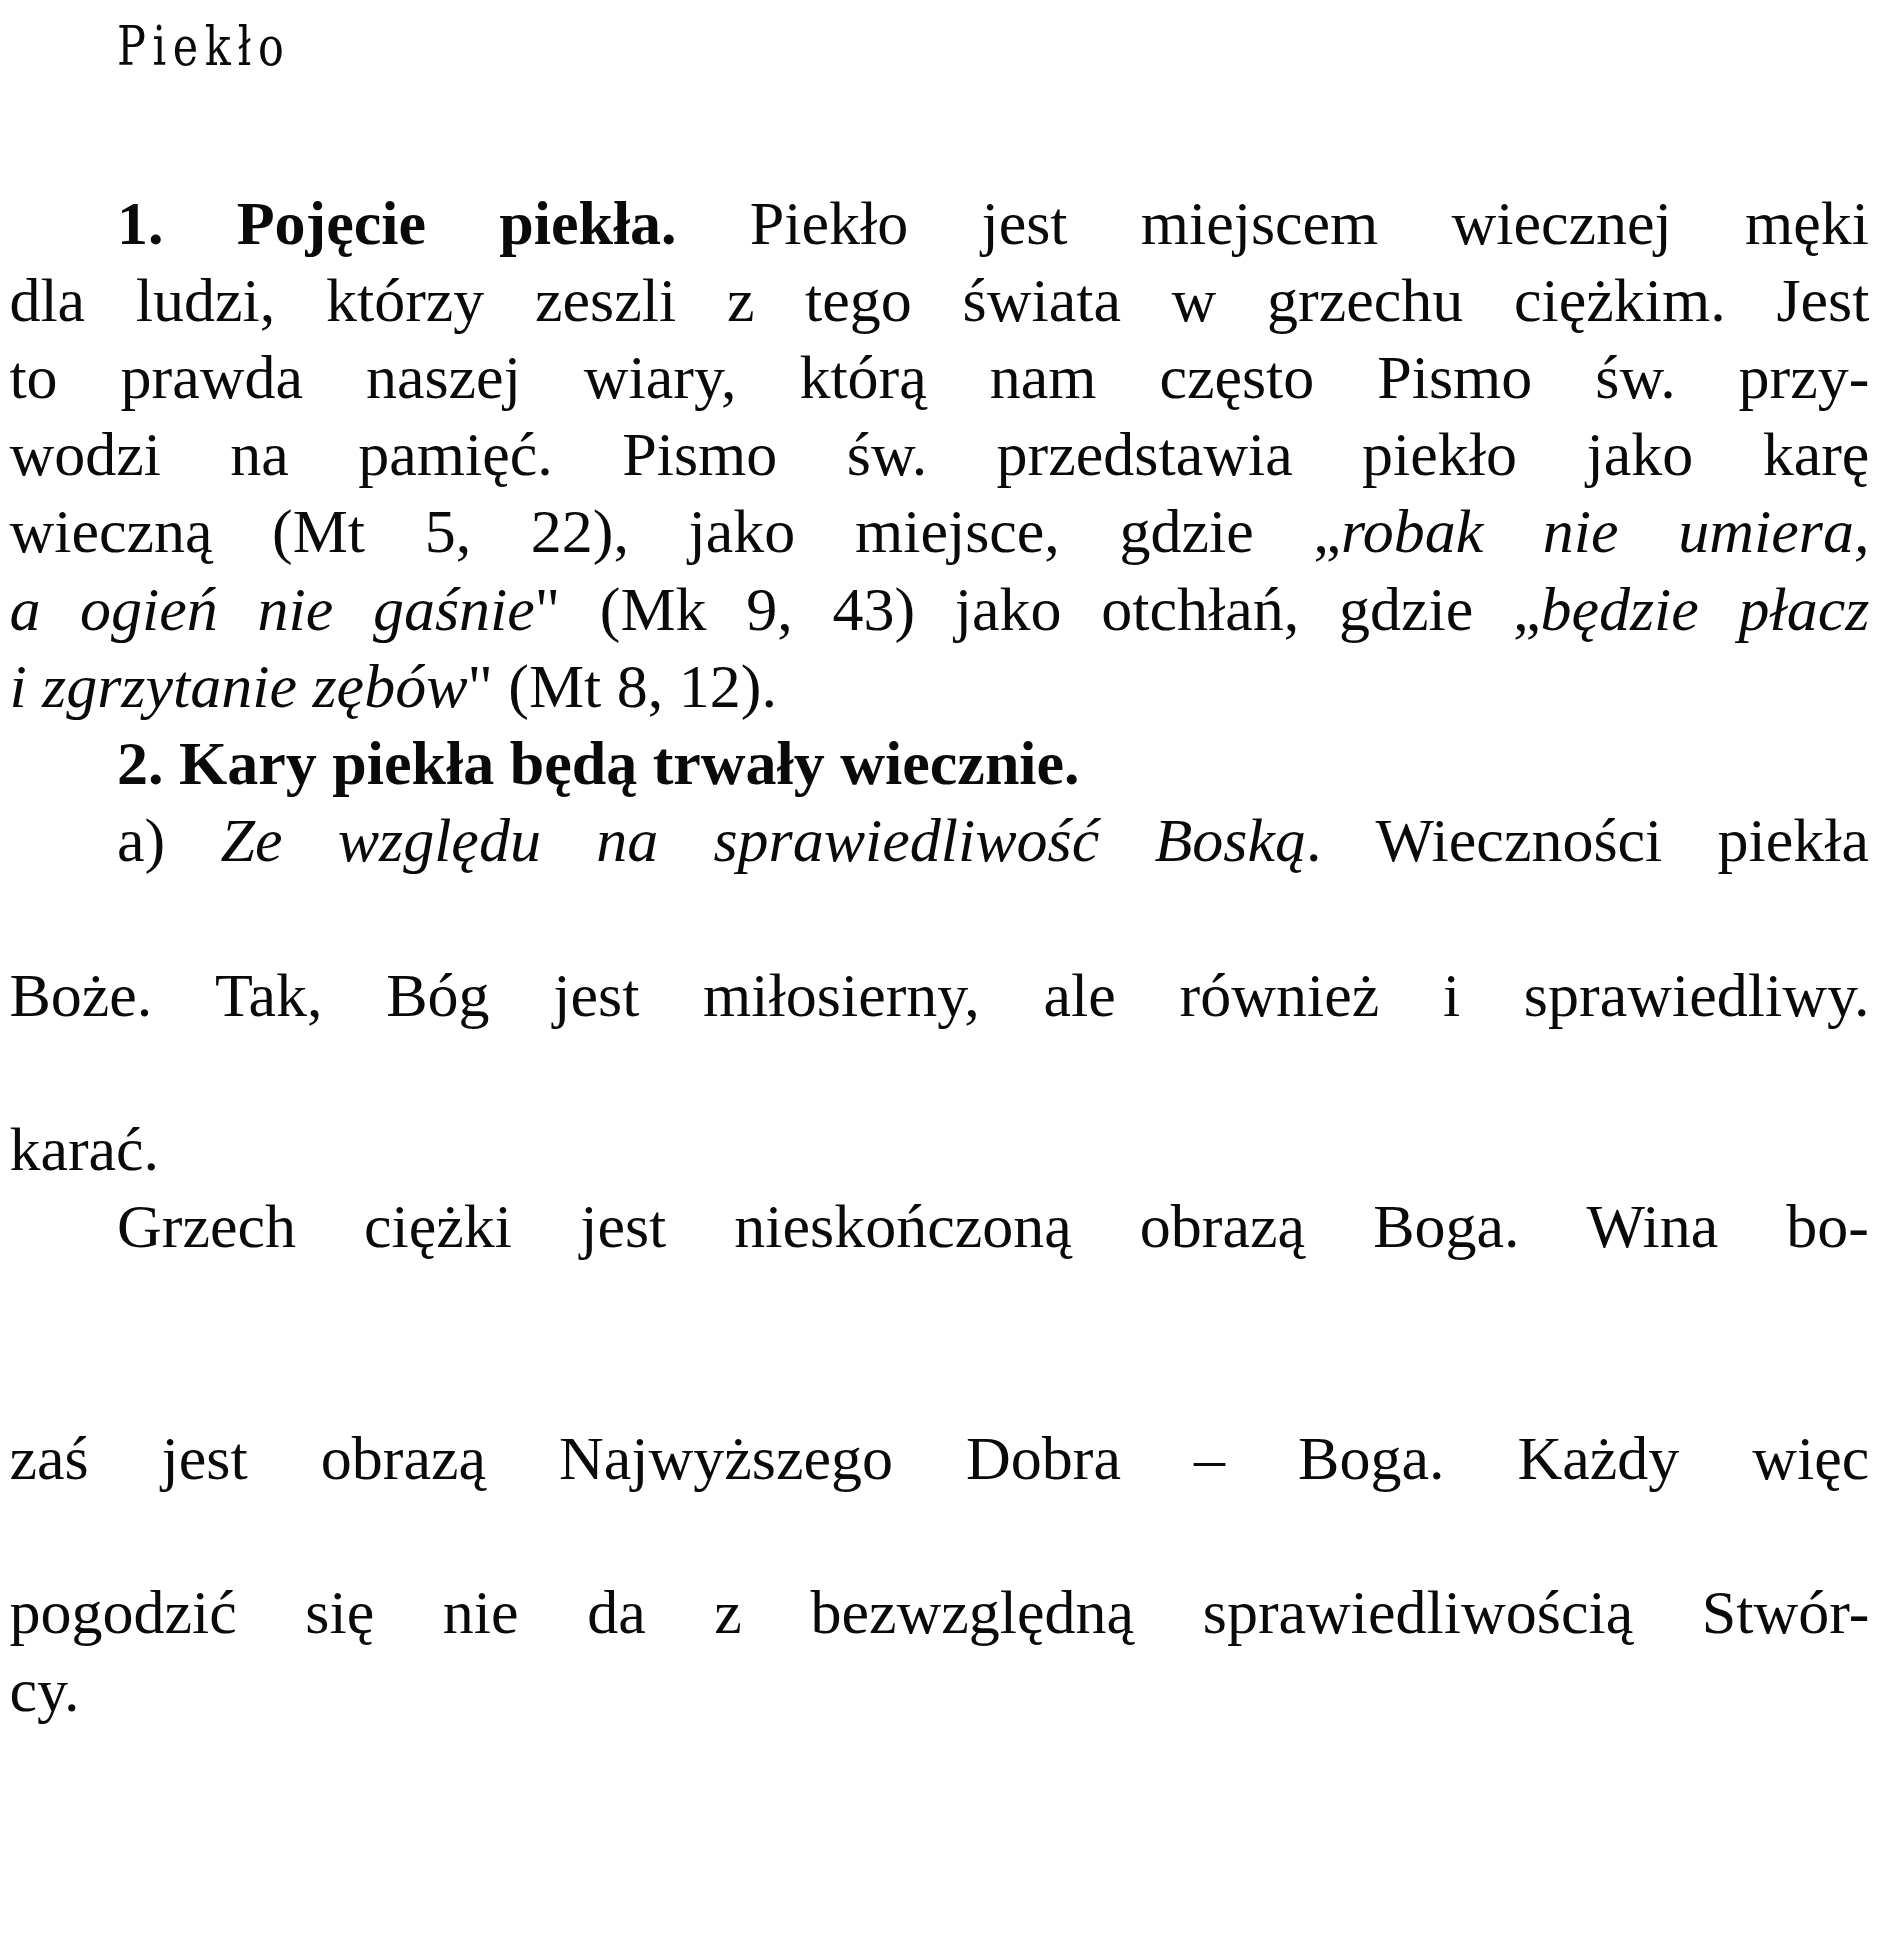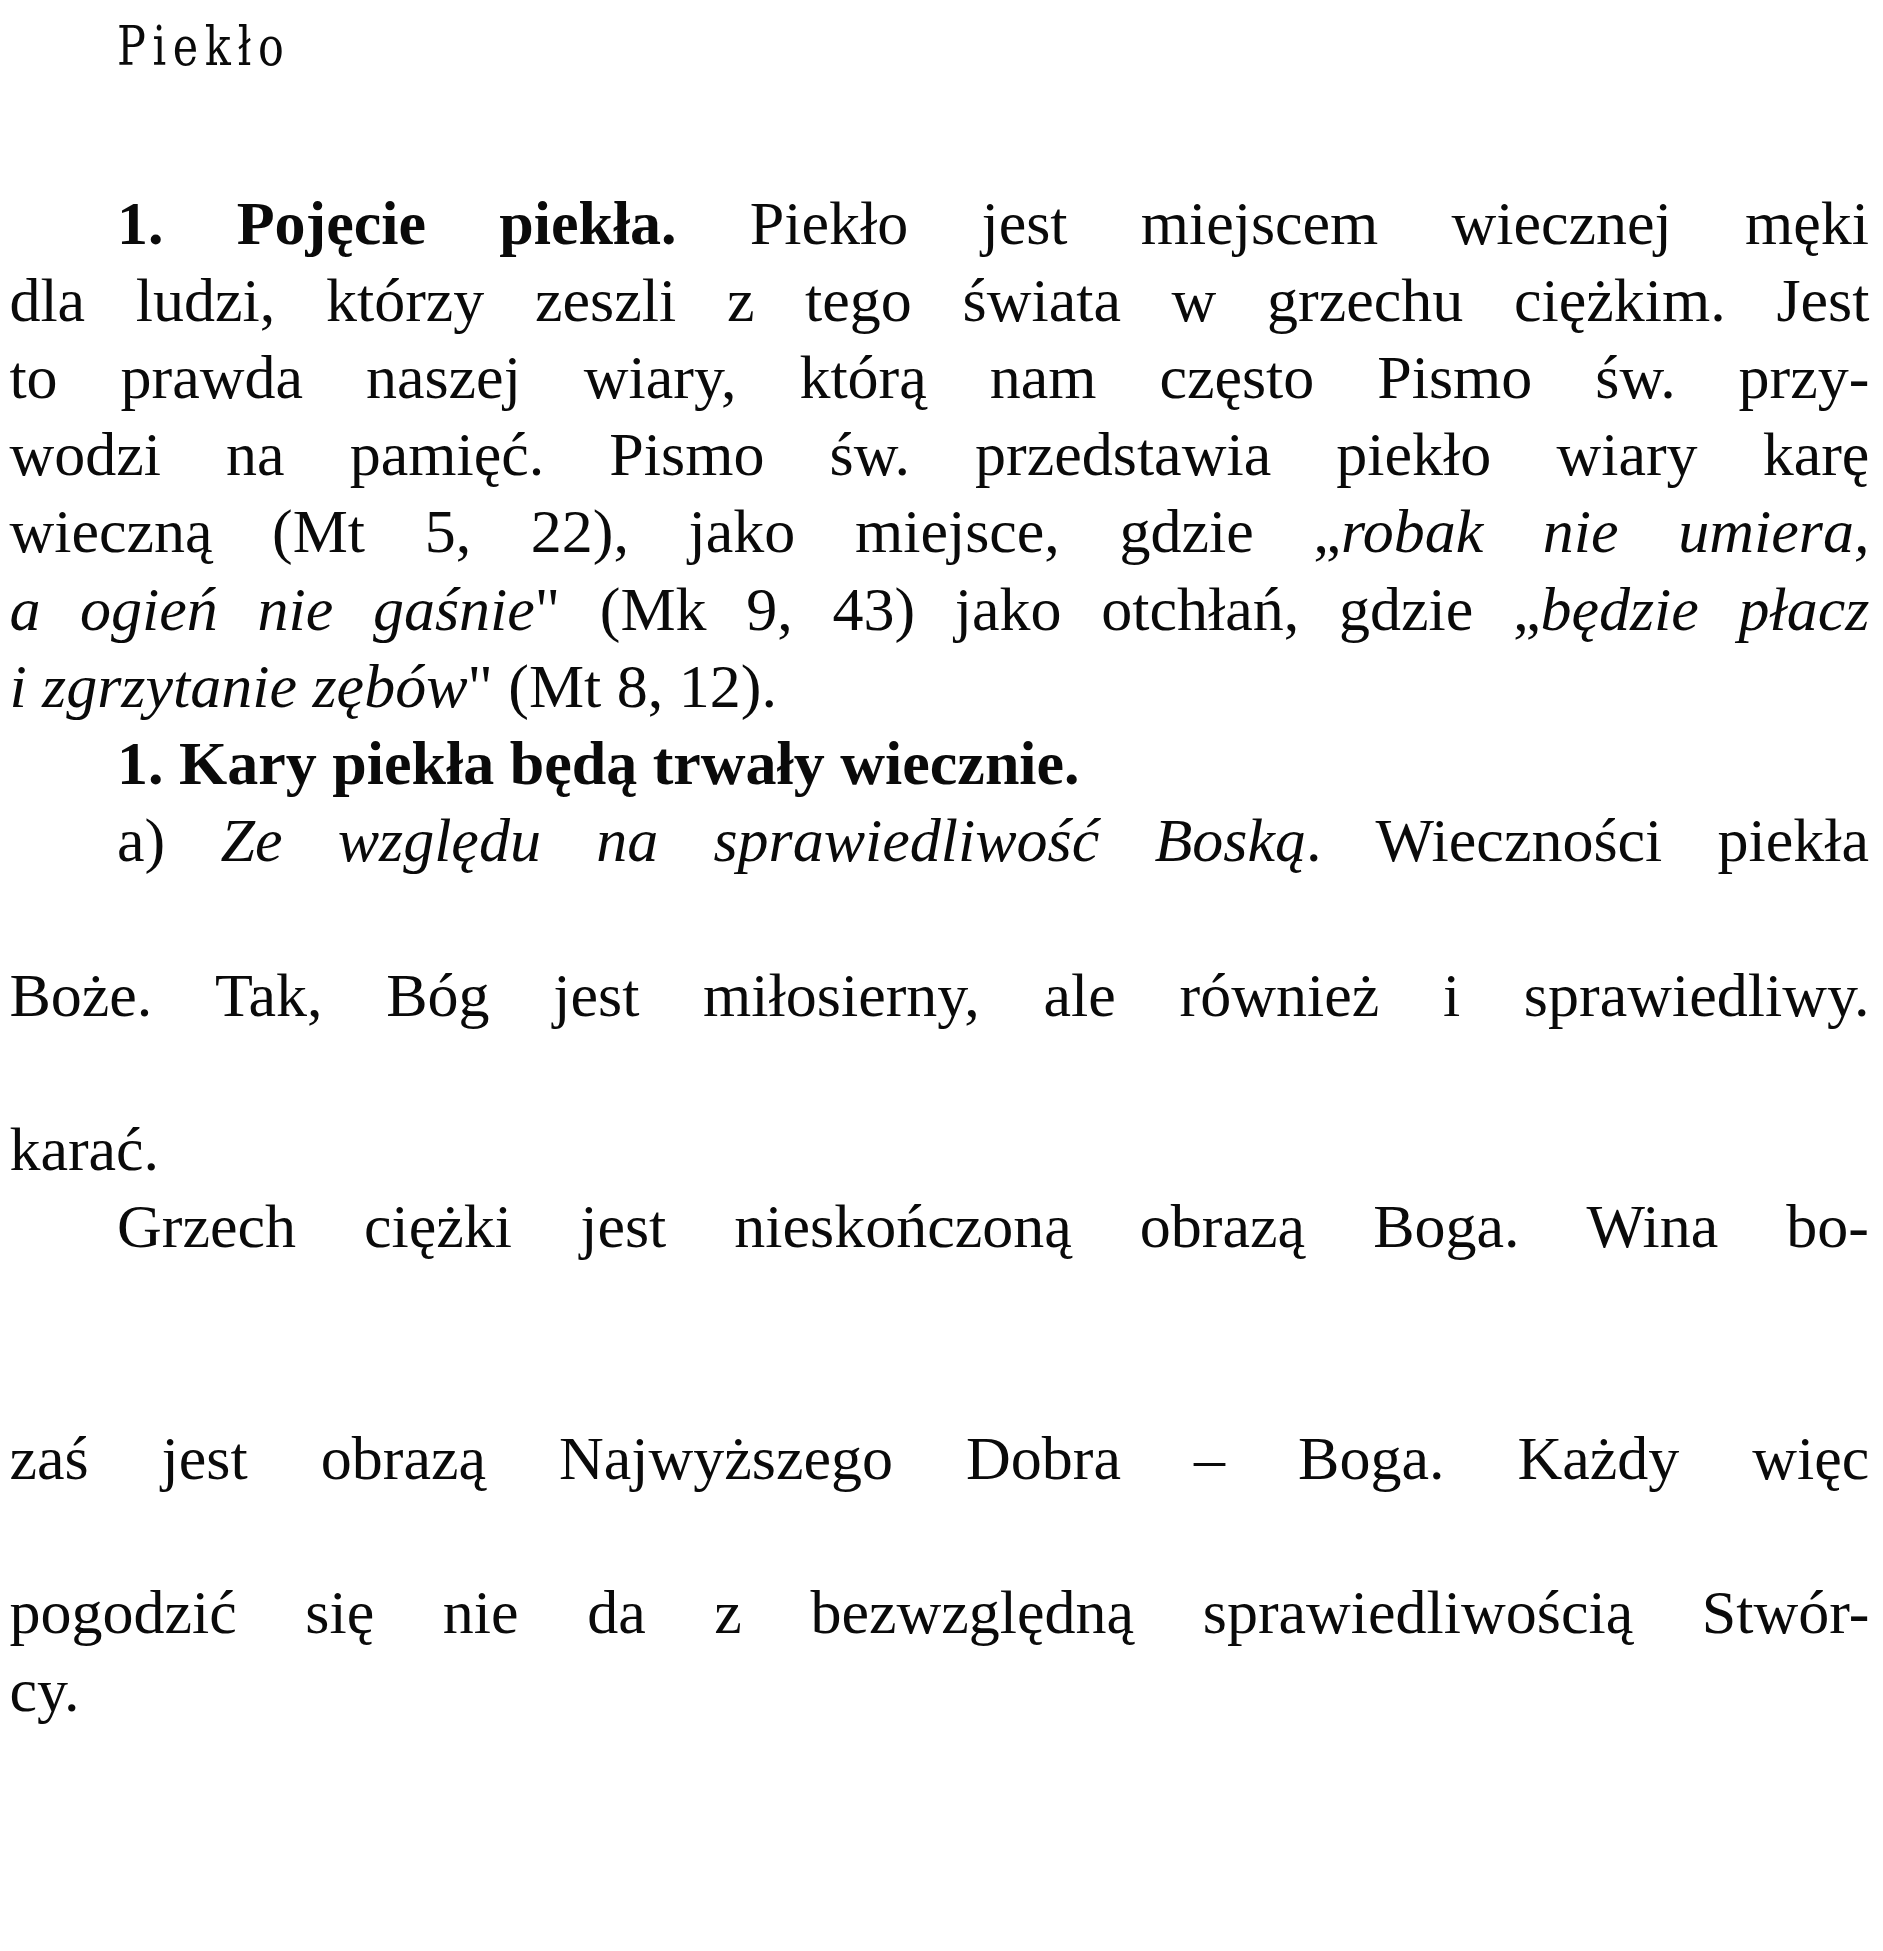--- a/index.html
+++ b/index.html
@@ -61,29 +61,29 @@
 <div class="page">
 
   <div class="running-title" style="top:9.4px;">Piekło</div>
 
   <div class="line indent" style="top:184px;"><span class="b">1. Pojęcie piekła.</span><span> Piekło jest miejscem wiecznej męki</span></div>
 
   <div class="line" style="top:261px;">dla ludzi, którzy zeszli z tego świata w grzechu ciężkim. Jest</div>
 
   <div class="line" style="top:338px;">to prawda naszej wiary, którą nam często Pismo św. przy-</div>
 
-  <div class="line" style="top:415px;">wodzi na pamięć. Pismo św. przedstawia piekło wiary karę</div>
+  <div class="line" style="top:415px;">wodzi na pamięć. Pismo św. przedstawia piekło jako karę</div>
 
   <div class="line" style="top:492px;"><span>wieczną (Mt 5, 22), jako miejsce, gdzie „</span><span class="i">robak nie umiera,</span></div>
 
   <div class="line" style="top:570px;"><span class="i">a ogień nie gaśnie</span><span>" (Mk 9, 43) jako otchłań, gdzie „</span><span class="i">będzie płacz</span></div>
 
   <div class="line last" style="top:647px;"><span class="i">i zgrzytanie zębów</span><span>" (Mt 8, 12).</span></div>
 
-  <div class="line indent last b" style="top:724px;">1. Kary piekła będą trwały wiecznie.</div>
+  <div class="line indent last b" style="top:724px;">2. Kary piekła będą trwały wiecznie.</div>
 
   <div class="line indent" style="top:801px;"><span>a) </span><span class="i">Ze względu na sprawiedliwość Boską</span><span>. Wieczności piekła</span></div>
 
 
   <div class="line" style="top:956px;">Boże. Tak, Bóg jest miłosierny, ale również i sprawiedliwy.</div>
 
 
   <div class="line last" style="top:1110px;">karać.</div>
 
   <div class="line indent" style="top:1187px;">Grzech ciężki jest nieskończoną obrazą Boga. Wina bo-</div>

